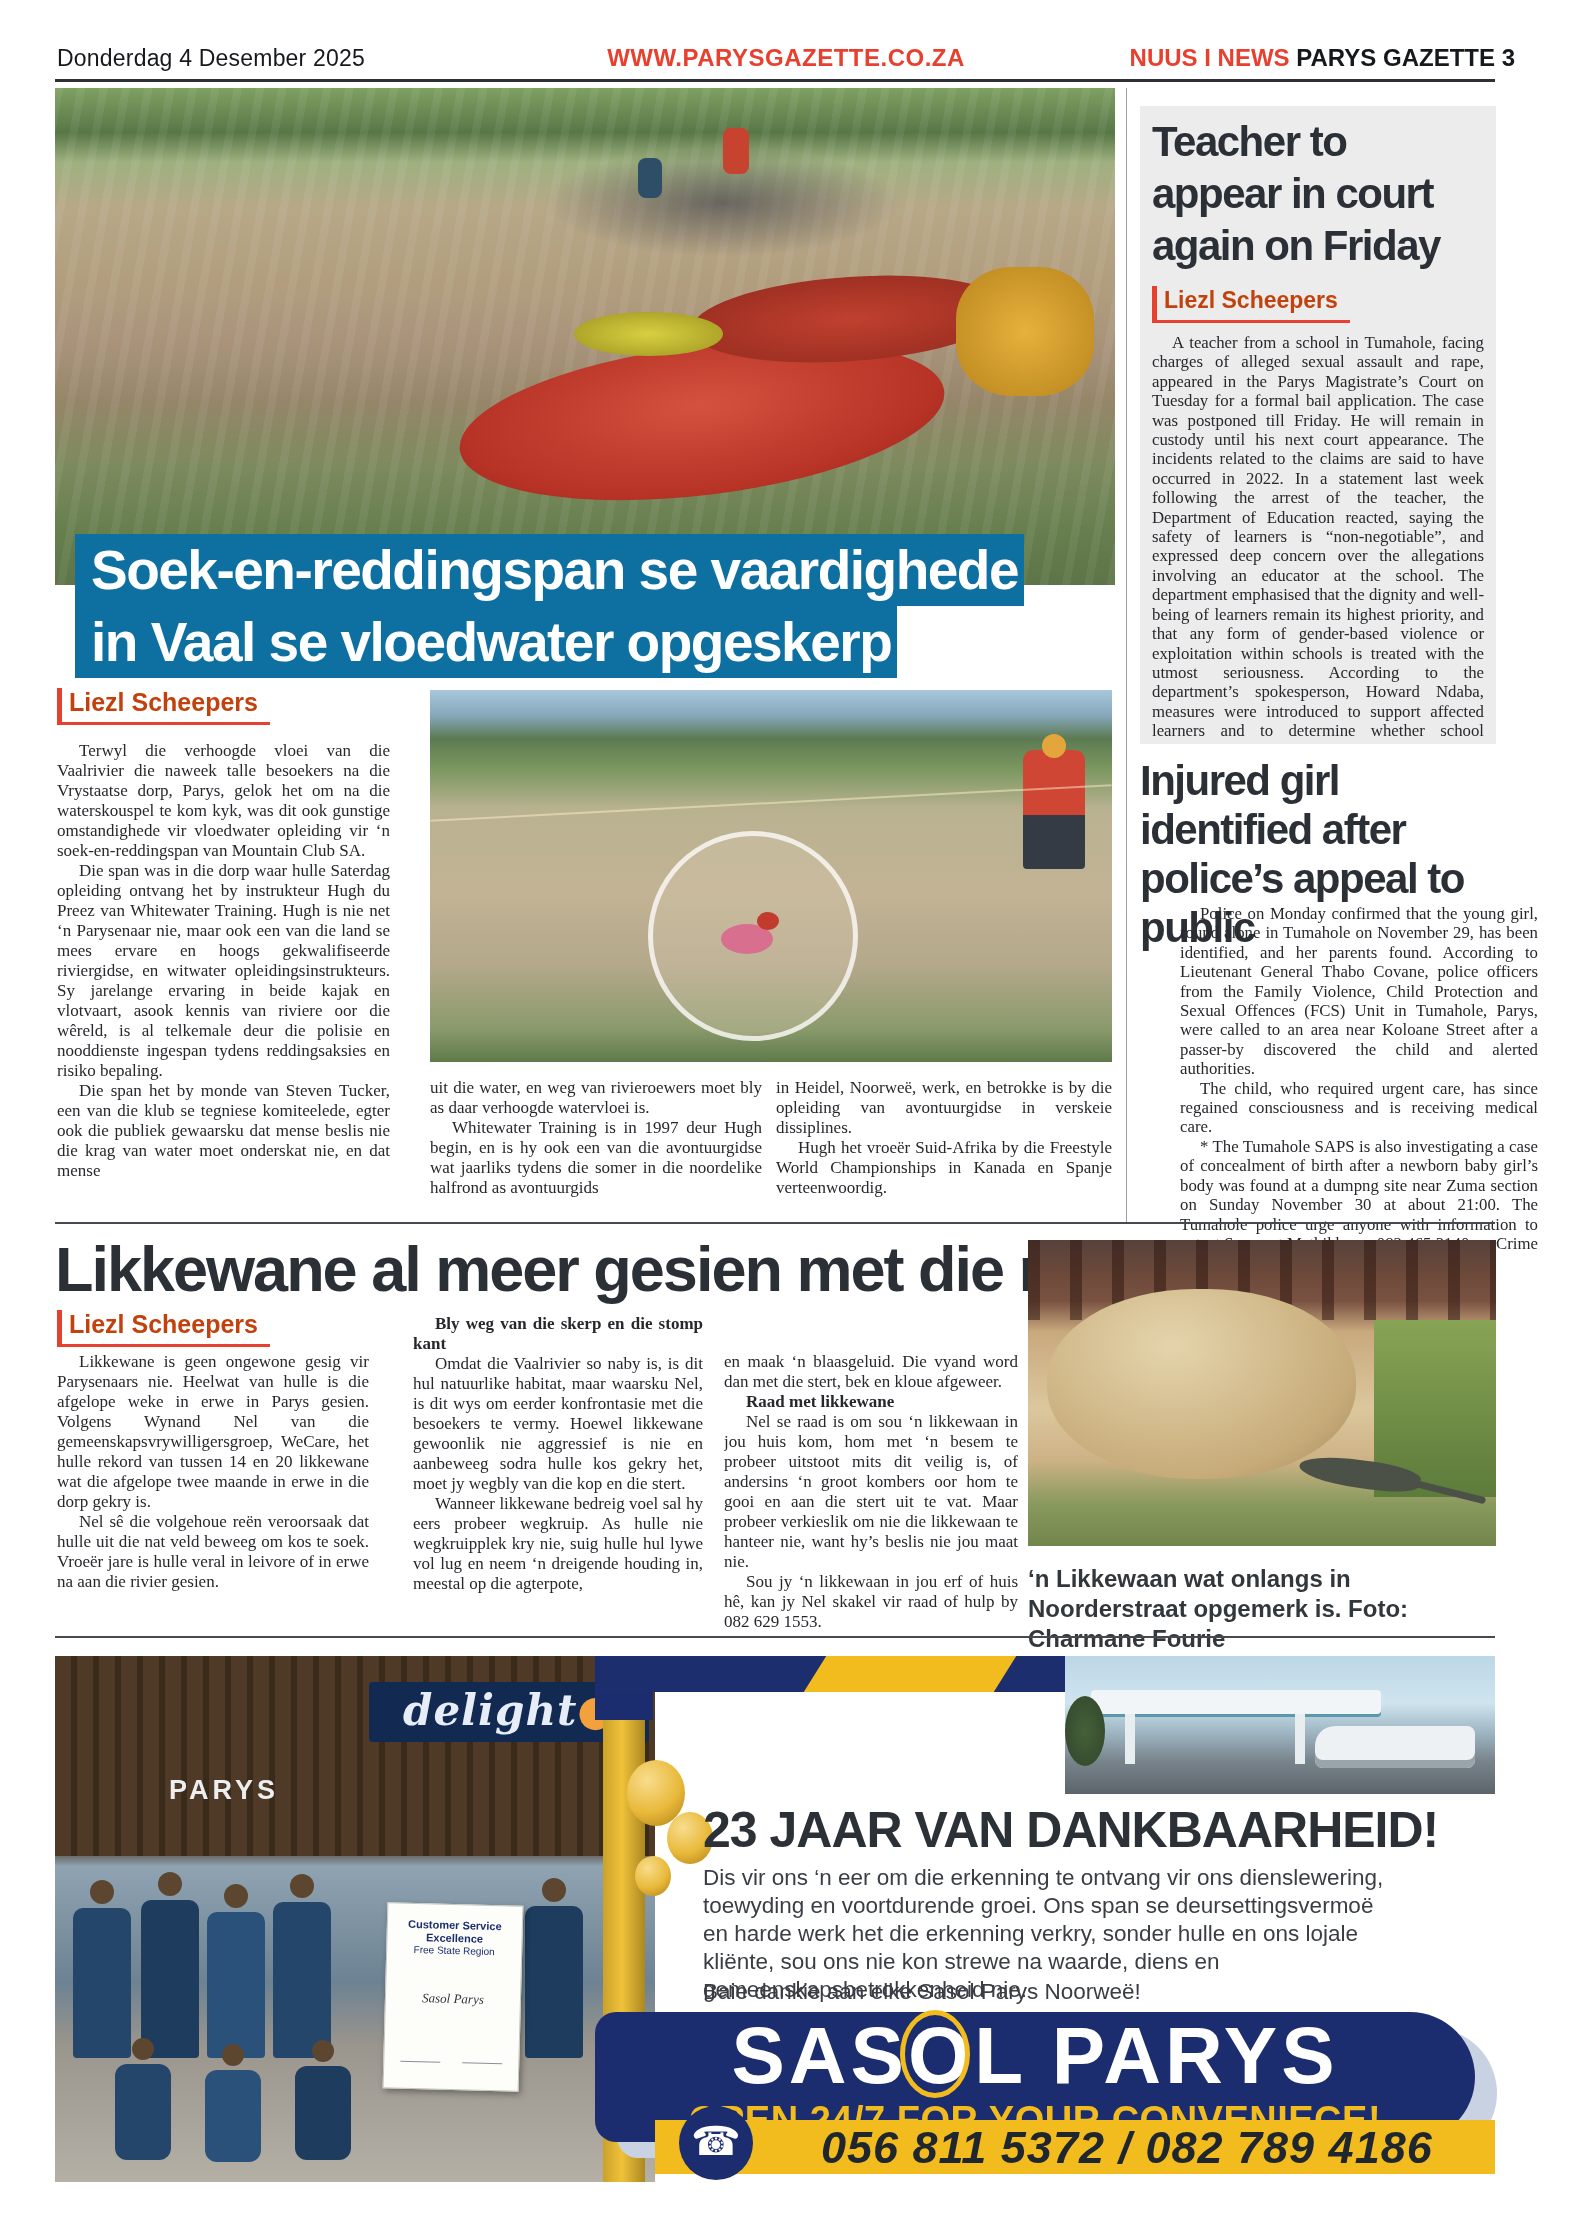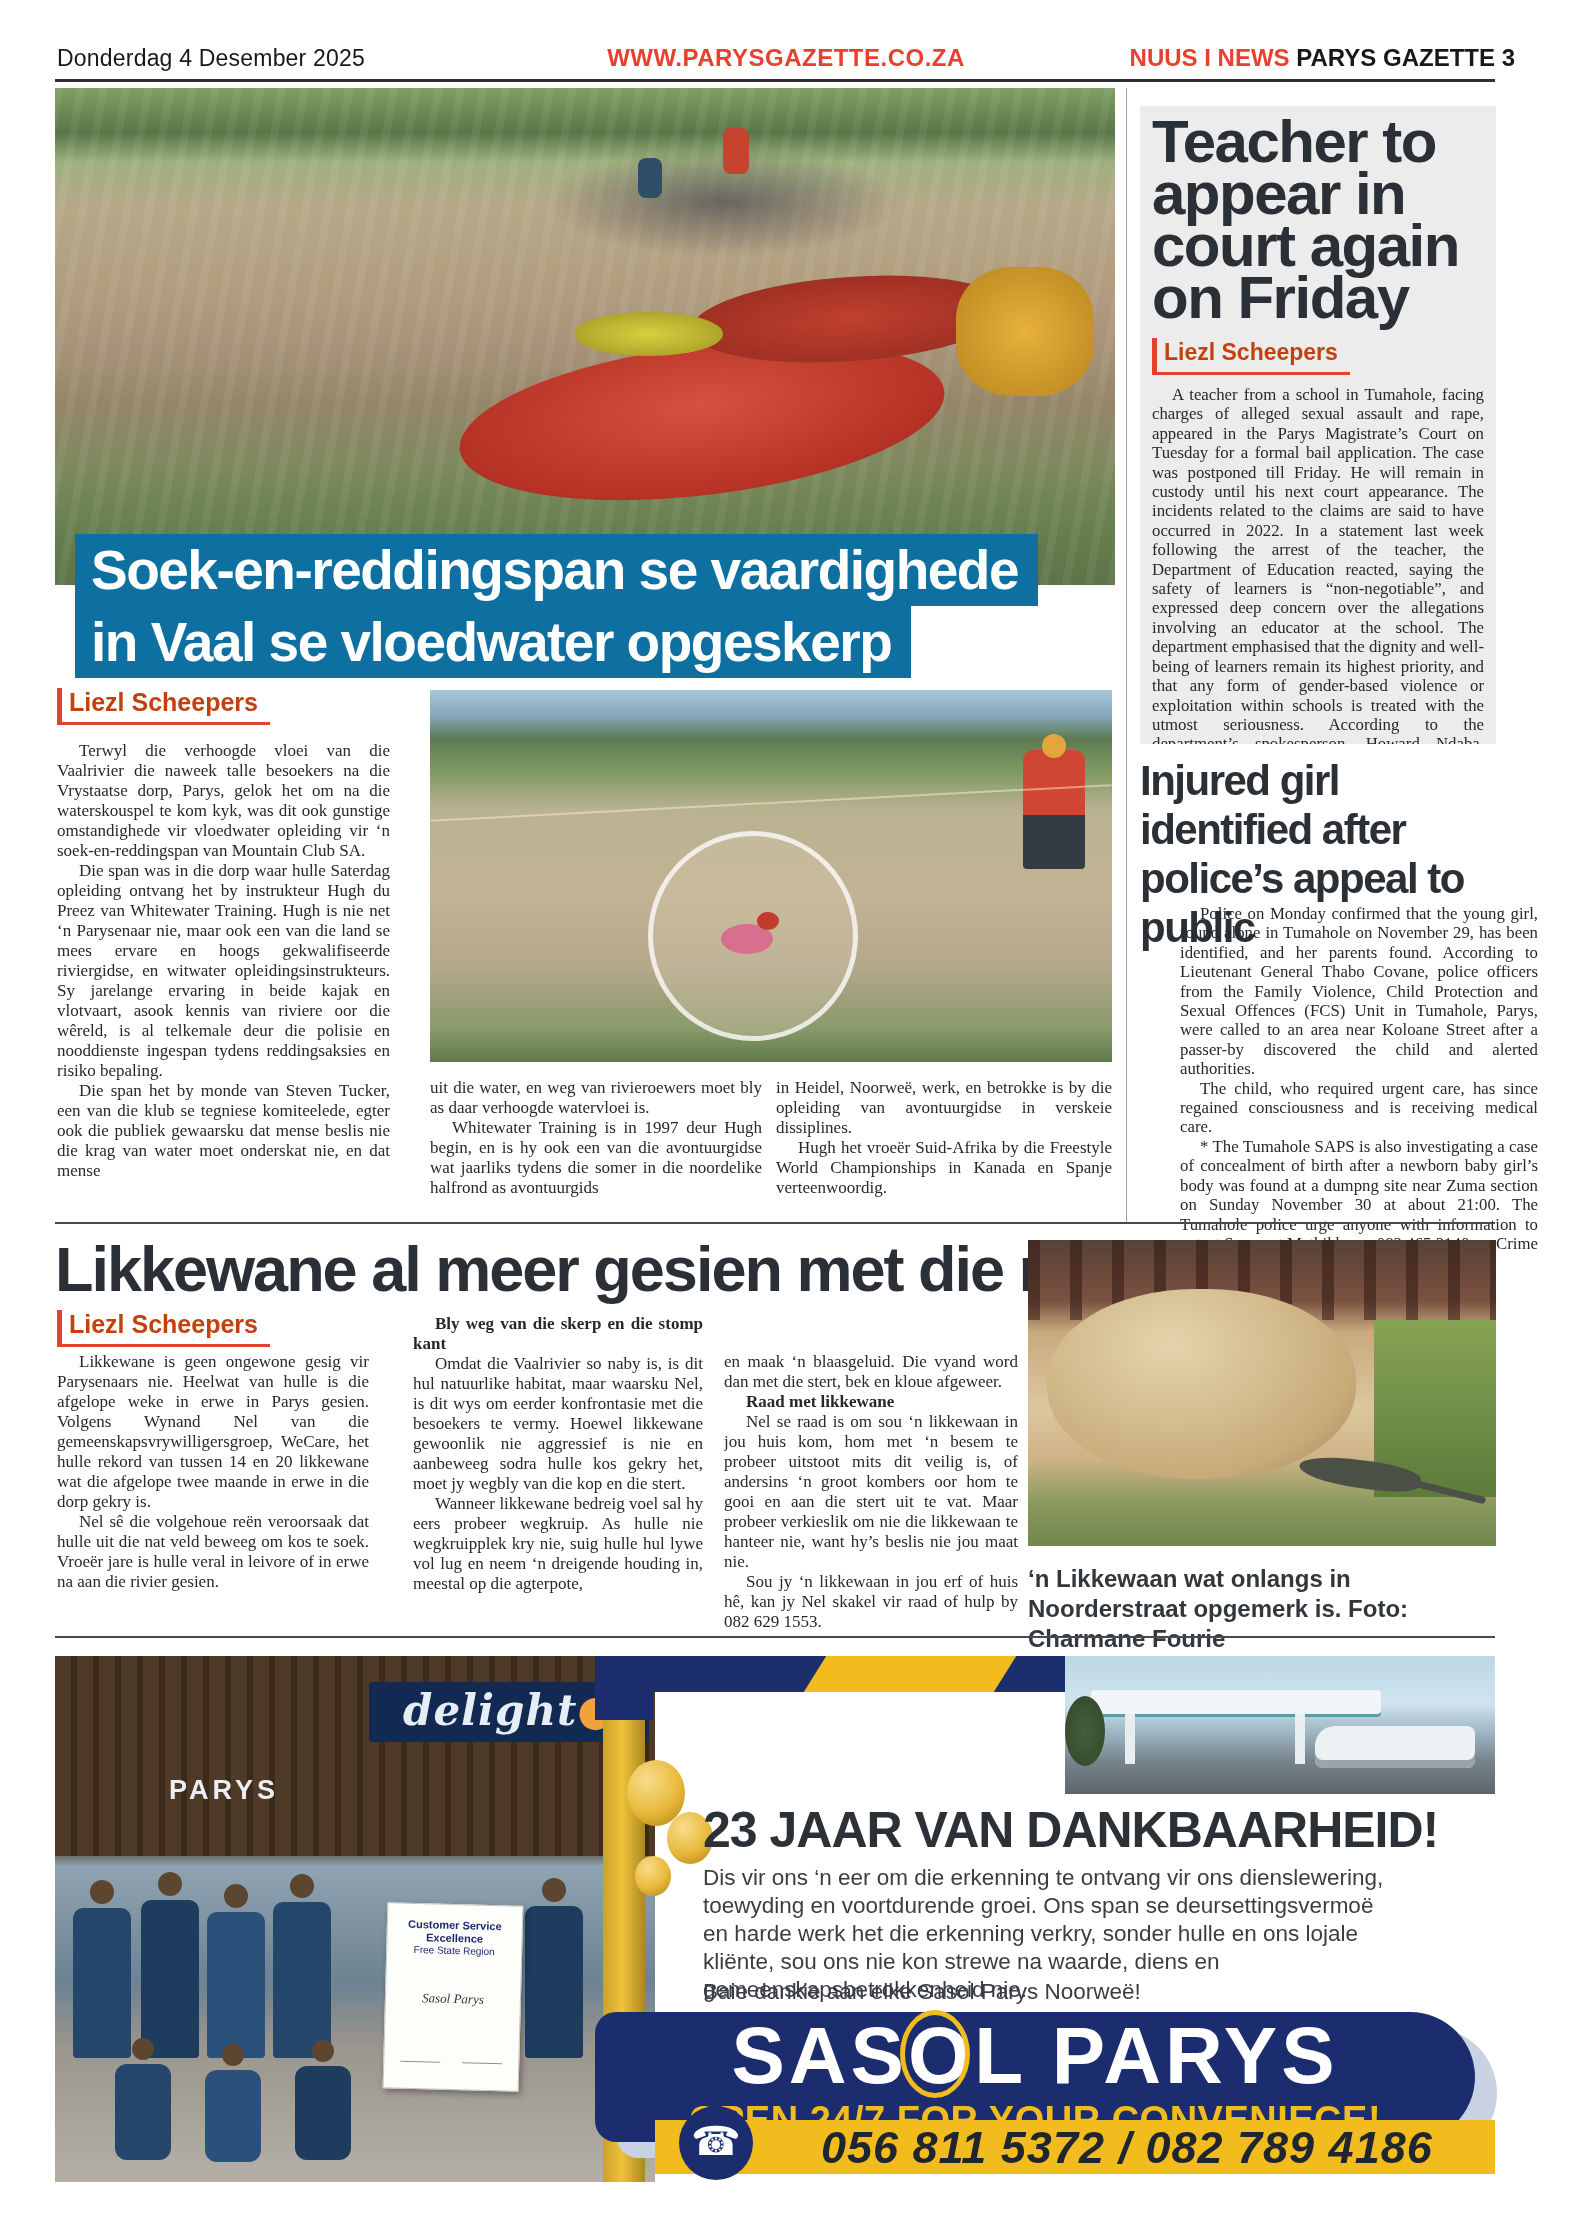--- a/index.html
+++ b/index.html
@@ -7,21 +7,21 @@
         font-family:"Liberation Serif",serif;color:#26282c;}
   .abs{position:absolute;}
   
   .hdr-date{left:57px;top:44px;font:23px/28px "Liberation Sans",sans-serif;color:#16181b;letter-spacing:.2px;}
   .hdr-url{left:50%;transform:translateX(-50%);top:44px;font:bold 24px/28px "Liberation Sans",sans-serif;color:#e8402f;letter-spacing:.5px;}
   .hdr-right{right:57px;top:44px;font:bold 24px/28px "Liberation Sans",sans-serif;color:#16181b;white-space:nowrap;}
   .hdr-right .red{color:#e8402f;}
   .rule{background:#2d3135;}
   
   .band{background:#0e70a1;color:#fff;font:bold 55px/72px "Liberation Sans",sans-serif;
-        letter-spacing:-1.5px;padding:0 20px 0 16px;white-space:nowrap;display:inline-block;}
+        letter-spacing:-1.5px;padding:0 6px 0 16px;white-space:nowrap;display:inline-block;}
   .byline{display:inline-block;font:bold 25px/26px "Liberation Sans",sans-serif;color:#c2410c;
           border-left:5px solid #e8402f;border-bottom:3px solid #e8402f;padding:1px 12px 7px 7px;}
   .hl{font-family:"Liberation Sans",sans-serif;font-weight:bold;color:#2b3036;letter-spacing:-1.5px;}
   
   .copy{font:17px/20px "Liberation Serif",serif;text-align:justify;color:#26282c;overflow:hidden;}
   .copy p{margin:0;text-indent:22px;}
   .copy p.cont{text-indent:0;}
   .copy p.subhead{font-weight:bold;}
   .copy-sm{font:16.8px/19.4px "Liberation Serif",serif;text-align:justify;color:#26282c;overflow:hidden;}
   .copy-sm p{margin:0;text-indent:20px;}
@@ -118,21 +118,21 @@
     <p>Whitewater Training is in 1997 deur Hugh begin, en is hy ook een van die avontuurgidse wat jaarliks tydens die somer in die noordelike halfrond as avontuurgids</p>
   </div>
   <div class="abs copy" style="left:776px;top:1078px;width:336px;height:148px;">
     <p class="cont">in Heidel, Noorweë, werk, en betrokke is by die opleiding van avontuurgidse in verskeie dissiplines.</p>
     <p>Hugh het vroeër Suid-Afrika by die Freestyle World Championships in Kanada en Spanje verteenwoordig.</p>
   </div>
 
   <div class="abs" style="left:1126px;top:88px;width:1px;height:1136px;background:#9aa0a5;"></div>
 
   <div class="abs" style="left:1140px;top:106px;width:356px;height:638px;background:#ececec;box-sizing:border-box;padding:10px 12px;overflow:hidden;">
-    <div class="hl" style="font-size:60px;line-height:52px;">Teacher to appear in court again on Friday</div>
+    <div class="hl" style="font-size:42px;line-height:52px;">Teacher to appear in court again on Friday</div>
     <div style="margin:14px 0 10px 0;">
       <span class="byline" style="font-size:23px;">Liezl Scheepers</span>
     </div>
     <div class="copy-sm">
       <p>A teacher from a school in Tumahole, facing charges of alleged sexual assault and rape, appeared in the Parys Magistrate’s Court on Tuesday for a formal bail application. The case was postponed till Friday. He will remain in custody until his next court appearance. The incidents related to the claims are said to have occurred in 2022. In a statement last week following the arrest of the teacher, the Department of Education reacted, saying the safety of learners is “non-negotiable”, and expressed deep concern over the allegations involving an educator at the school. The department emphasised that the dignity and well-being of learners remain its highest priority, and that any form of gender-based violence or exploitation within schools is treated with the utmost seriousness. According to the department’s spokesperson, Howard Ndaba, measures were introduced to support affected learners and to determine whether school management had followed all mandatory reporting procedures.</p>
     </div>
   </div>
 
   <div class="abs hl" style="left:1140px;top:756px;width:380px;font-size:42px;line-height:49px;">Injured girl identified after police’s appeal to public</div>
   <div class="abs copy-sm" style="left:1180px;top:860px;width:358px;height:358px;margin-top:44px;">

